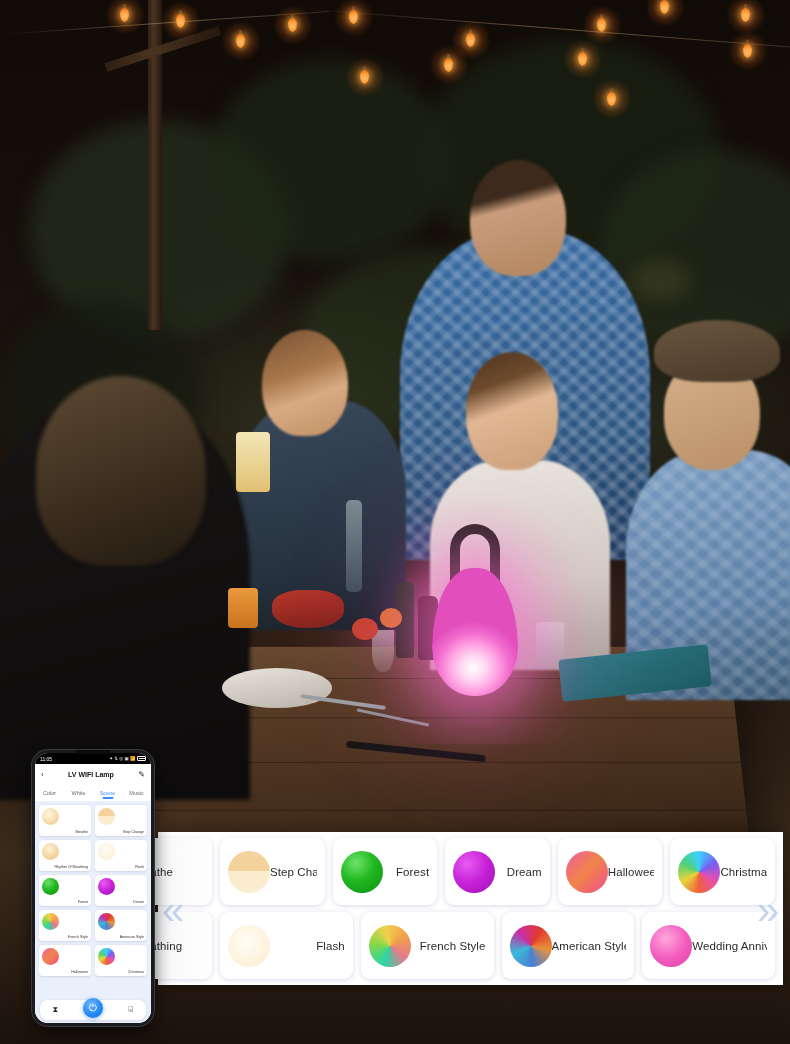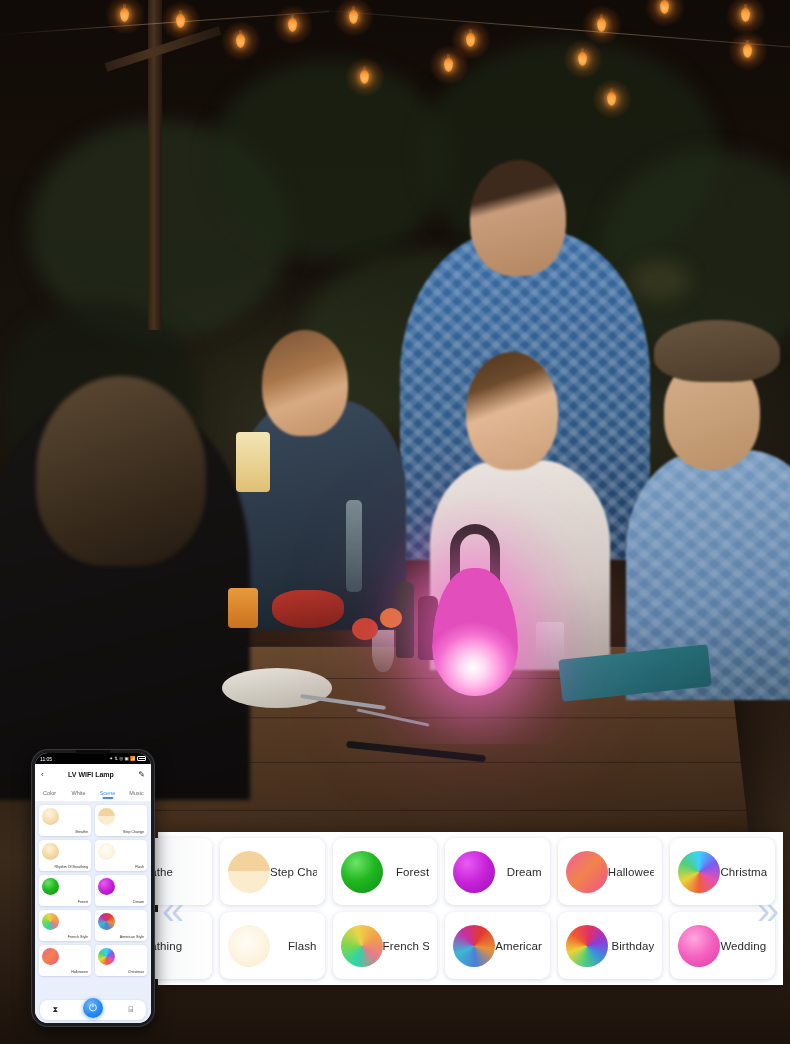--- a/index.html
+++ b/index.html
@@ -358,24 +358,20 @@
         </div>
         <div class="scene-card">
           <div class="swatch" style="background: conic-gradient(from 200deg, rgb(42, 214, 168), rgb(127, 216, 74), rgb(240, 210, 74), rgb(240, 160, 74), rgb(232, 122, 138), rgb(42, 214, 168));"></div>
           <div class="scene-label">French Style</div>
         </div>
         <div class="scene-card">
           <div class="swatch" style="background: conic-gradient(from 30deg, rgb(226, 58, 46), rgb(232, 145, 58), rgb(74, 127, 214), rgb(58, 185, 214), rgb(199, 47, 168), rgb(226, 58, 46));"></div>
           <div class="scene-label">American Style</div>
         </div>
         <div class="scene-card">
-          <div class="swatch" style="background: conic-gradient(from 250deg, rgb(232, 212, 58), rgb(240, 90, 46), rgb(224, 47, 107), rgb(143, 58, 214), rgb(58, 143, 224), rgb(79, 208, 122), rgb(232, 212, 58));"></div>
-          <div class="scene-label">Birthday</div>
-        </div>
-        <div class="scene-card">
           <div class="swatch" style="background: radial-gradient(circle at 38% 32%, rgb(255, 168, 221), rgb(244, 95, 191) 50%, rgb(226, 58, 168) 100%);"></div>
           <div class="scene-label">Wedding Anniversary</div>
         </div>
       </div>
   </div>
   <div class="chev left">«</div>
   <div class="chev right">»</div>
 
   <div class="phone">
     <div class="notch"></div>

